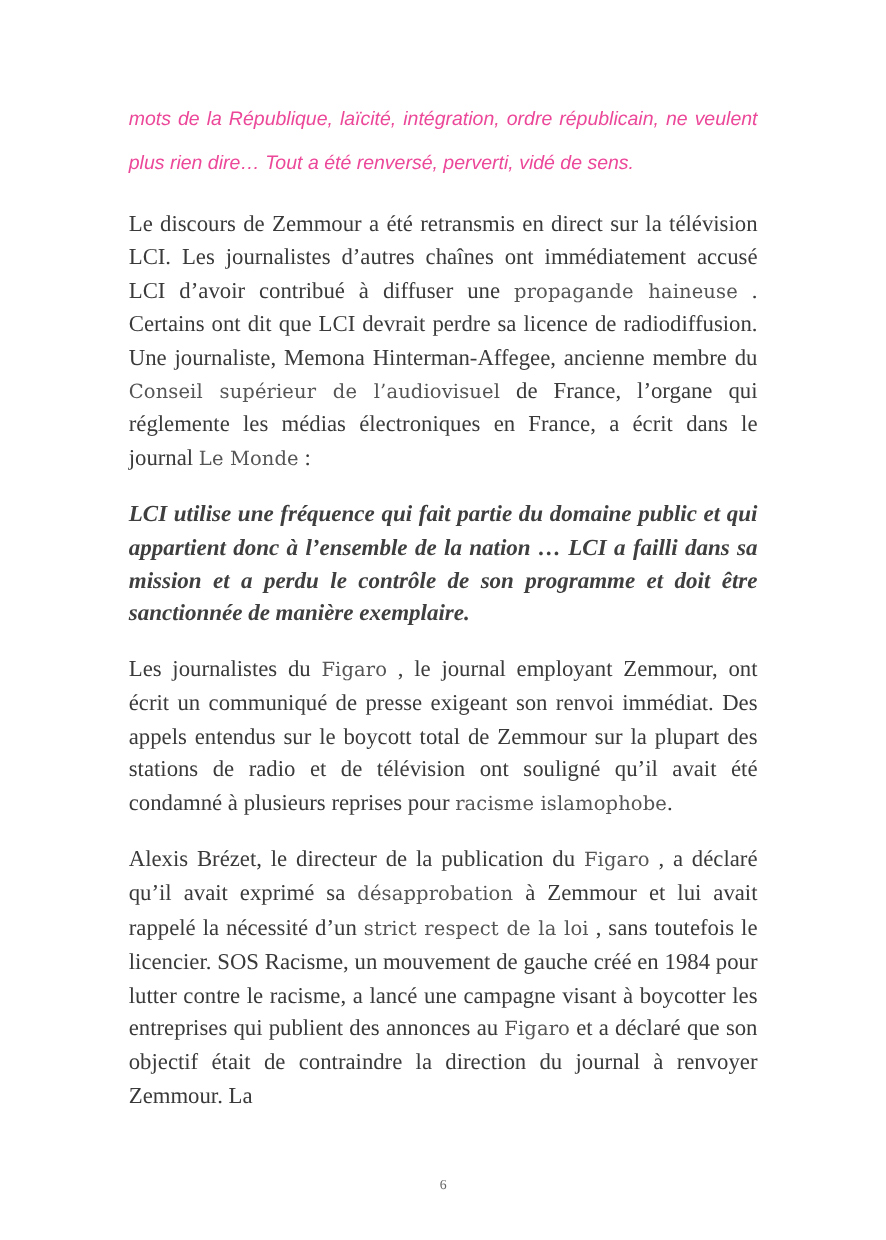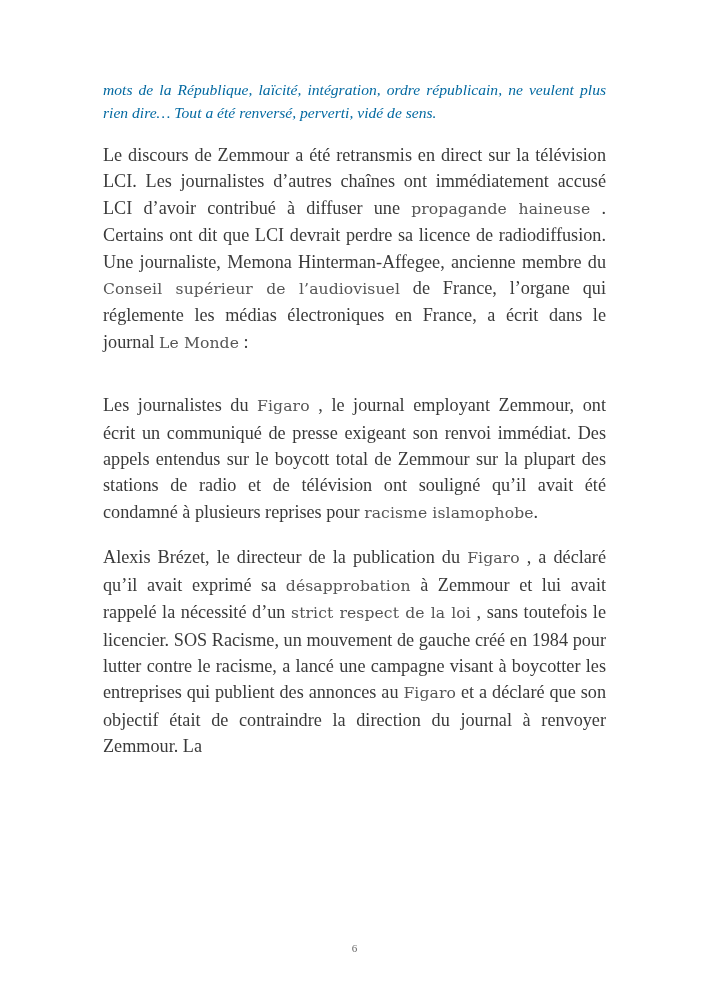--- a/index.html
+++ b/index.html
@@ -7,32 +7,33 @@
     width: 709px; height: 992px; background: #ffffff; position: relative; overflow: hidden;
     font-family: "Liberation Serif", "DejaVu Serif", serif;
     color: #3a3a3a;
   }
   .page { position: absolute; left: 103px; top: 78px; width: 503px; }
   p {
     margin: 0; font-size: 18.2px; line-height: 26.4px;
     text-align: justify; text-align-last: left;
   }
   .em { font-family: "DejaVu Serif", serif; font-size: 15.6px; color: #555; letter-spacing: 0.1px; }
-  .intro { font-family: Liberation Serif, serif; font-style: italic; font-size: 15.6px; color: #0369a1; line-height: 23px; }
+  .intro { font-family: Liberation Sans, sans-serif; font-style: italic; font-size: 15.6px; color: #ec4899; line-height: 35px; }
   .quote { font-weight: bold; font-style: italic; color: #3f3f3f; font-size: 18.4px; }
   .p-gap { height: 18px; }
   .page-number { position: absolute; top: 942px; left: 0; width: 709px; text-align: center; font-size: 11px; color: #666; }
 </style>
 </head>
 <body>
 
 <div class="page">
   <p class="intro">mots de la République, laïcité, intégration, ordre républicain, ne veulent plus rien dire… Tout a été renversé, perverti, vidé de sens.</p>
   <div class="p-gap"></div>
   <p><span>Le discours de Zemmour a été retransmis en direct sur la télévision LCI. Les journalistes d’autres chaînes ont immédiatement accusé LCI d’avoir contribué à diffuser une </span><span class="em">propagande haineuse</span><span> . Certains ont dit que LCI devrait perdre sa licence de radiodiffusion. Une journaliste, Memona Hinterman-Affegee, ancienne membre du </span><span class="em">Conseil supérieur de l’audiovisuel</span><span> de France, l’organe qui réglemente les médias électroniques en France, a écrit dans le journal </span><span class="em">Le Monde</span><span> :</span></p>
   <div class="p-gap"></div>
+  <p class="quote">LCI utilise une fréquence qui fait partie du domaine public et qui appartient donc à l’ensemble de la nation … LCI a failli dans sa mission et a perdu le contrôle de son programme et doit être sanctionnée de manière exemplaire.</p>
   <div class="p-gap"></div>
   <p><span>Les journalistes du </span><span class="em">Figaro</span><span> , le journal employant Zemmour, ont écrit un communiqué de presse exigeant son renvoi immédiat. Des appels entendus sur le boycott total de Zemmour sur la plupart des stations de radio et de télévision ont souligné qu’il avait été condamné à plusieurs reprises pour </span><span class="em">racisme islamophobe</span><span>.</span></p>
   <div class="p-gap"></div>
   <p><span>Alexis Brézet, le directeur de la publication du </span><span class="em">Figaro</span><span> , a déclaré qu’il avait exprimé sa </span><span class="em">désapprobation</span><span> à Zemmour et lui avait rappelé la nécessité d’un </span><span class="em">strict respect de la loi</span><span> , sans toutefois le licencier. SOS Racisme, un mouvement de gauche créé en 1984 pour lutter contre le racisme, a lancé une campagne visant à boycotter les entreprises qui publient des annonces au </span><span class="em">Figaro</span><span> et a déclaré que son objectif était de contraindre la direction du journal à renvoyer Zemmour. La</span></p>
 </div>
 
 <div class="page-number">6</div>
 
 </body></html>

